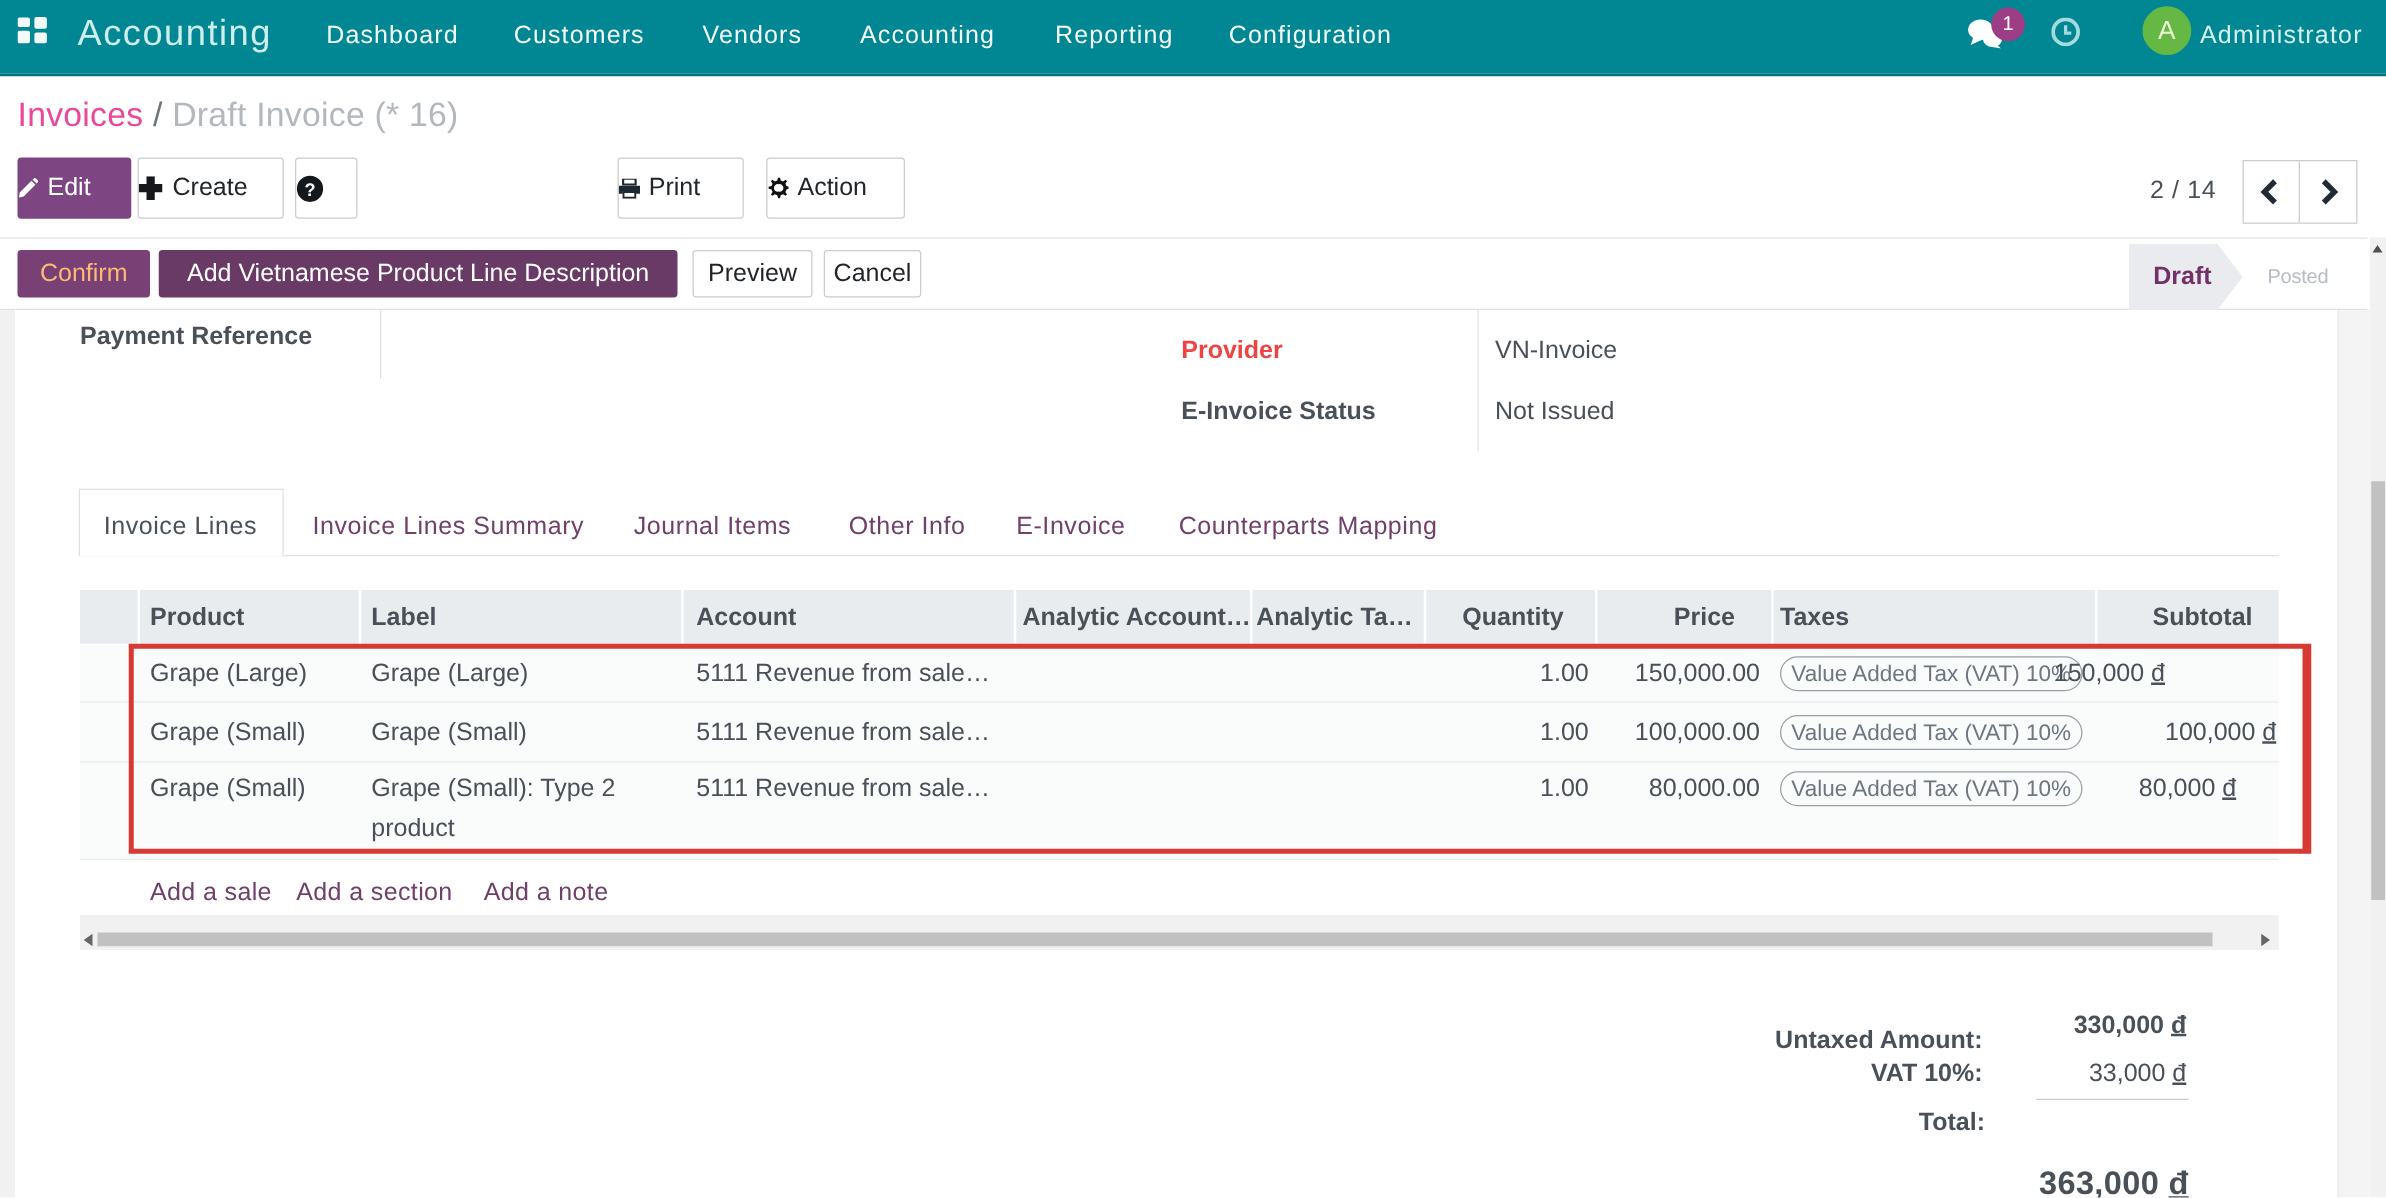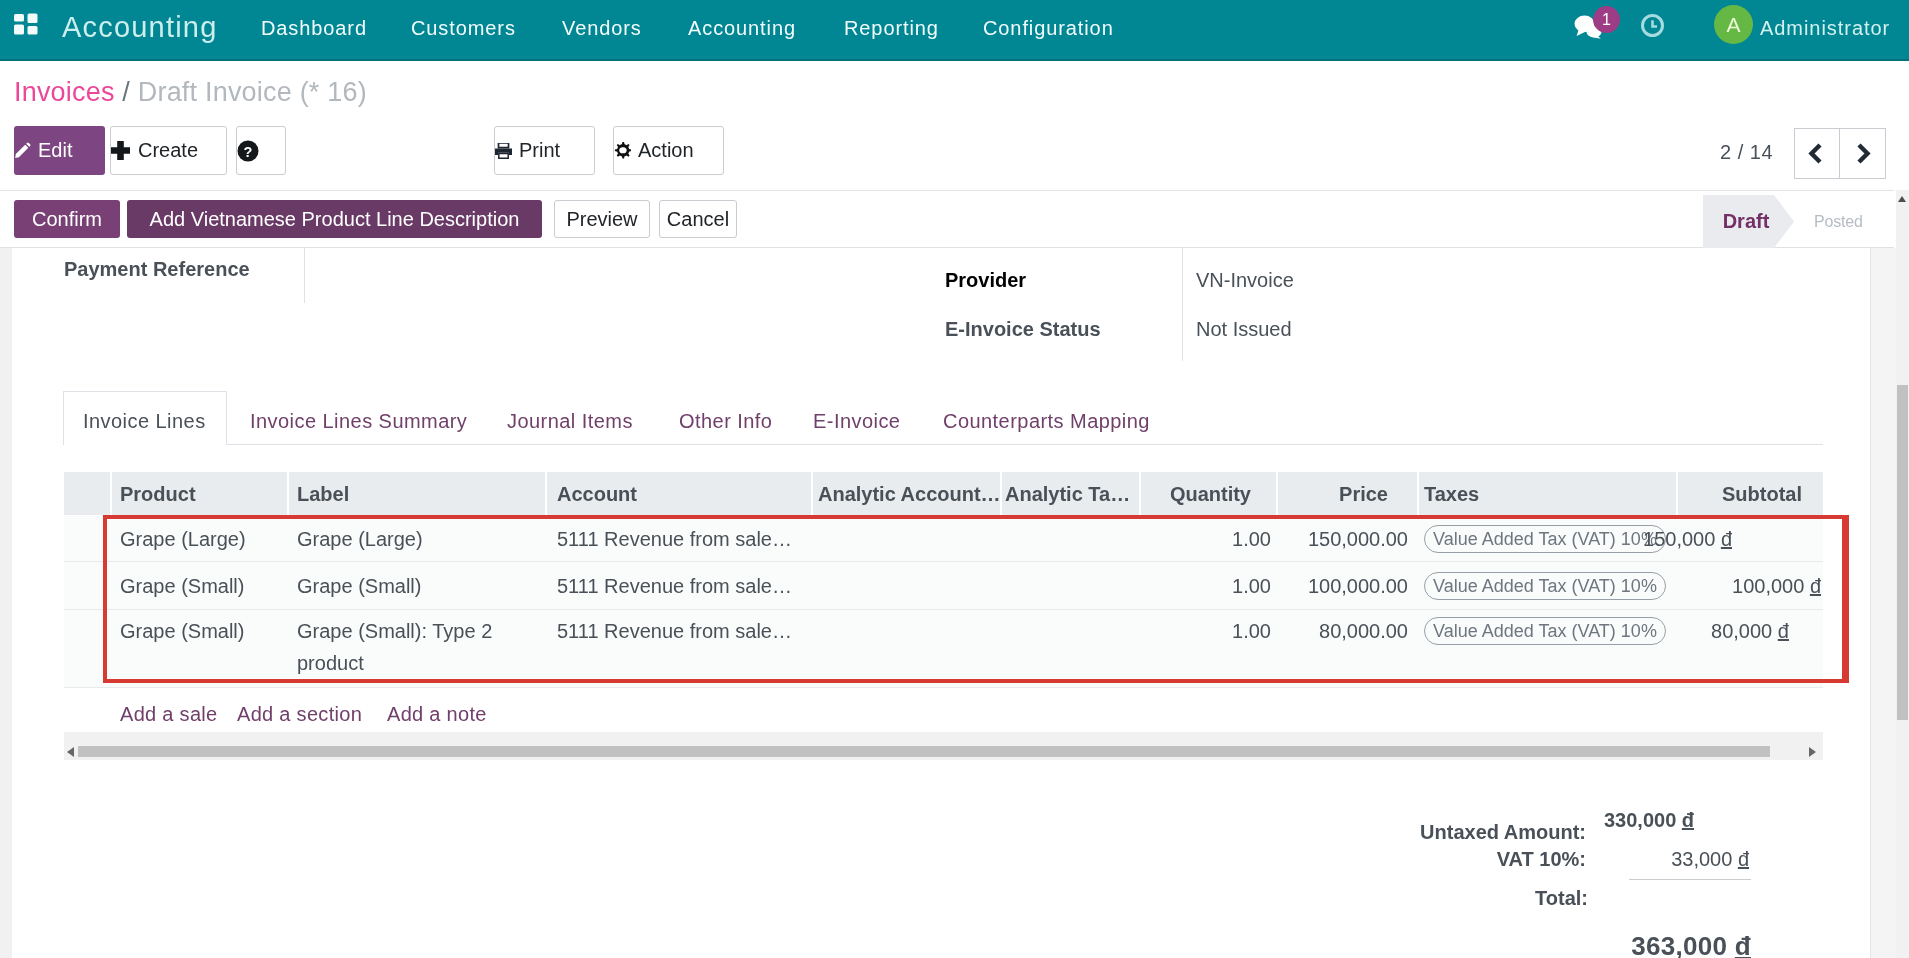--- a/index.html
+++ b/index.html
@@ -94,36 +94,36 @@
 <div class="abs" style="left:1794px;top:128px;width:92px;height:51px;border:1px solid #c9ccd0;background:#fff;"></div>
 <div class="abs" style="left:1839px;top:129px;width:1px;height:49px;background:#c9ccd0;"></div>
 <svg class="abs" style="left:1806px;top:143px;" width="21" height="21" viewBox="0 0 21 21">
     <path d="M14 2 L5.5 10.5 L14 19" fill="none" stroke="#222b35" stroke-width="4.4"></path>
   </svg>
 <svg class="abs" style="left:1852px;top:143px;" width="21" height="21" viewBox="0 0 21 21">
     <path d="M7 2 L15.5 10.5 L7 19" fill="none" stroke="#222b35" stroke-width="4.4"></path>
   </svg>
 
 <div class="abs" style="left:0;top:190px;width:1894px;height:58px;background:#fff;border-top:1px solid #e2e4e7;border-bottom:1px solid #dfe1e4;"></div>
-<div class="abs sbtn" style="left:14px;width:106px;background:#784074;color:#ffffff;">Confirm</div>
+<div class="abs sbtn" style="left:14px;width:106px;background:#784074;color:#fdba74;">Confirm</div>
 <div class="abs sbtn" style="left:127px;width:415px;background:#6a3a67;color:#fff;">Add Vietnamese Product Line Description</div>
 <div class="abs sbtn" style="left:554px;width:96px;background:#fff;color:#212529;border:1px solid #c9ccd0;">Preview</div>
 <div class="abs sbtn" style="left:659px;width:78px;background:#fff;color:#212529;border:1px solid #c9ccd0;">Cancel</div>
 <div class="abs" style="left:1703px;top:195px;width:91px;height:53px;background:#e9ebee;clip-path:polygon(0 0, 71px 0, 91px 26.5px, 71px 53px, 0 53px);"></div>
 <div class="abs ct" style="left:1703px;top:195px;width:86px;height:53px;line-height:53px;font-size:20px;font-weight:bold;color:#722f68;text-align:center;">Draft</div>
 <div class="abs ct" style="left:1814px;top:195px;height:53px;line-height:53px;font-size:16px;color:#b6bcc3;letter-spacing:-0.2px;">Posted</div>
 
 <div class="abs" style="left:0;top:248px;width:12px;height:710px;background:#f1f1f1;"></div>
 <div class="abs" style="left:1870px;top:248px;width:1px;height:710px;background:#e3e4e6;"></div>
 <div class="abs" style="left:1871px;top:248px;width:25px;height:710px;background:#f4f4f4;"></div>
 
 <div class="abs ct" style="left:64px;top:257px;height:24px;line-height:24px;font-size:20px;font-weight:bold;color:#495057;">Payment Reference</div>
 <div class="abs" style="left:304px;top:248px;width:1px;height:55px;background:#dfe1e4;"></div>
 <div class="abs" style="left:1182px;top:248px;width:1px;height:113px;background:#dfe1e4;"></div>
-<div class="abs ct" style="left:945px;top:268px;height:24px;line-height:24px;font-size:20px;font-weight:bold;color:#000000;">Provider</div>
+<div class="abs ct" style="left:945px;top:268px;height:24px;line-height:24px;font-size:20px;font-weight:bold;color:#ef4444;">Provider</div>
 <div class="abs ct" style="left:1196px;top:268px;height:24px;line-height:24px;font-size:20px;color:#495057;">VN-Invoice</div>
 <div class="abs ct" style="left:945px;top:317px;height:24px;line-height:24px;font-size:20px;font-weight:bold;color:#495057;">E-Invoice Status</div>
 <div class="abs ct" style="left:1196px;top:317px;height:24px;line-height:24px;font-size:20px;color:#495057;">Not Issued</div>
 
 <div class="abs" style="left:64px;top:444px;width:1759px;height:1px;background:#dee2e6;"></div>
 <div class="abs" style="left:63px;top:391px;width:164px;height:54px;background:#fff;border:1px solid #dee2e6;border-bottom:none;"></div>
 <div class="abs ct" style="left:83px;top:409px;height:24px;line-height:24px;font-size:20px;letter-spacing:0.45px;color:#495057;">Invoice Lines</div>
 <div class="abs ct tb" style="left:250px;">Invoice Lines Summary</div>
 <div class="abs ct tb" style="left:507px;">Journal Items</div>
 <div class="abs ct tb" style="left:679px;">Other Info</div>
@@ -197,21 +197,21 @@
 <div class="abs ct" style="left:120px;top:702px;height:24px;line-height:24px;font-size:20px;letter-spacing:0.3px;color:#70406a;">Add a sale</div>
 <div class="abs ct" style="left:237px;top:702px;height:24px;line-height:24px;font-size:20px;letter-spacing:0.3px;color:#70406a;">Add a section</div>
 <div class="abs ct" style="left:387px;top:702px;height:24px;line-height:24px;font-size:20px;letter-spacing:0.3px;color:#70406a;">Add a note</div>
 
 <div class="abs" style="left:64px;top:732px;width:1759px;height:28px;background:#f1f1f1;"></div>
 <div class="abs" style="left:78px;top:746px;width:1692px;height:11px;background:#c1c1c1;"></div>
 <div class="abs" style="left:67px;top:747px;width:0;height:0;border-top:5px solid transparent;border-bottom:5px solid transparent;border-right:7px solid #666;"></div>
 <div class="abs" style="left:1809px;top:747px;width:0;height:0;border-top:5px solid transparent;border-bottom:5px solid transparent;border-left:7px solid #666;"></div>
 
 <div class="abs ct" style="width:300px;left:1286px;top:808px;height:24px;line-height:24px;font-size:20px;font-weight:bold;color:#495057;text-align:right;margin-top:12px;">Untaxed Amount:</div>
-<div class="abs ct" style="width:200px;left:1549px;top:808px;height:24px;line-height:24px;font-size:20px;font-weight:bold;color:#495057;text-align:center;">330,000 <span class="dd">đ</span></div>
+<div class="abs ct" style="width:200px;left:1549px;top:808px;height:24px;line-height:24px;font-size:20px;font-weight:bold;color:#495057;text-align:right;">330,000 <span class="dd">đ</span></div>
 <div class="abs ct" style="width:300px;left:1286px;top:847px;height:24px;line-height:24px;font-size:20px;font-weight:bold;color:#495057;text-align:right;">VAT 10%:</div>
 <div class="abs ct" style="width:200px;left:1549px;top:847px;height:24px;line-height:24px;font-size:20px;color:#495057;text-align:right;">33,000 <span class="dd">đ</span></div>
 <div class="abs" style="left:1629px;top:879px;width:122px;height:1px;background:#ccc;"></div>
 <div class="abs ct" style="width:300px;left:1288px;top:886px;height:24px;line-height:24px;font-size:20px;font-weight:bold;color:#495057;text-align:right;">Total:</div>
 <div class="abs ct" style="width:200px;left:1551px;top:932px;height:28px;line-height:28px;font-size:26px;letter-spacing:0.3px;font-weight:bold;color:#495057;text-align:right;">363,000 <span class="dd">đ</span></div>
 
 <div class="abs" style="left:1896px;top:190px;width:13px;height:768px;background:#f1f1f1;"></div>
 <div class="abs" style="left:1898px;top:196px;width:0;height:0;border-left:4.5px solid transparent;border-right:4.5px solid transparent;border-bottom:6.5px solid #4e4e4e;"></div>
 <div class="abs" style="left:1897px;top:385px;width:11px;height:335px;background:#c1c1c1;"></div>
 

